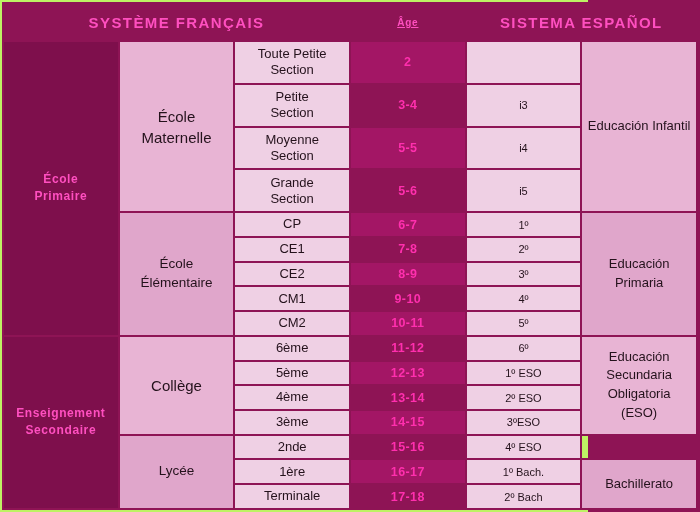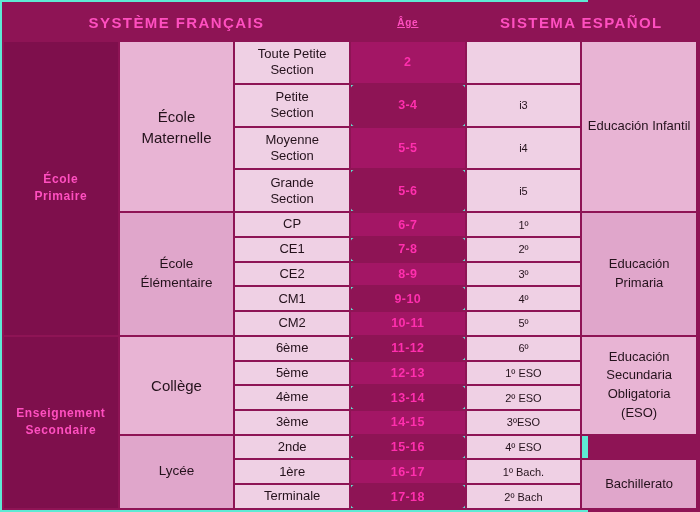--- a/index.html
+++ b/index.html
@@ -11,21 +11,21 @@
     height: 512px;
     background: #8e1455;
     font-family: "Liberation Sans", sans-serif;
     overflow: hidden;
   }
   .table-wrap {
     width: 588px;
     height: 512px;
     box-sizing: border-box;
     padding: 2px 16px 2px 2px;
-    background: #5eead4;
+    background: #bef264;
   }
   table.grid {
     width: 696px;
     height: 508px;
     border-collapse: collapse;
     table-layout: fixed;
   }
   table.grid td, table.grid th {
     border: 2px solid #8e1455;
     text-align: center;
@@ -89,21 +89,20 @@
     font-size: 12.5px;
     letter-spacing: 0.4px;
     width: 56px;
   }
   .age-dark {
     background: #8e1455;
     color: #ff2fae;
     font-weight: bold;
     font-size: 12.5px;
     letter-spacing: 0.4px;
-    border-radius: 7px;
   }
   
   .esp {
     background: #efd0e4;
     color: #24121c;
     font-size: 11px;
     width: 100px;
   }
   
   .esp-stage {

